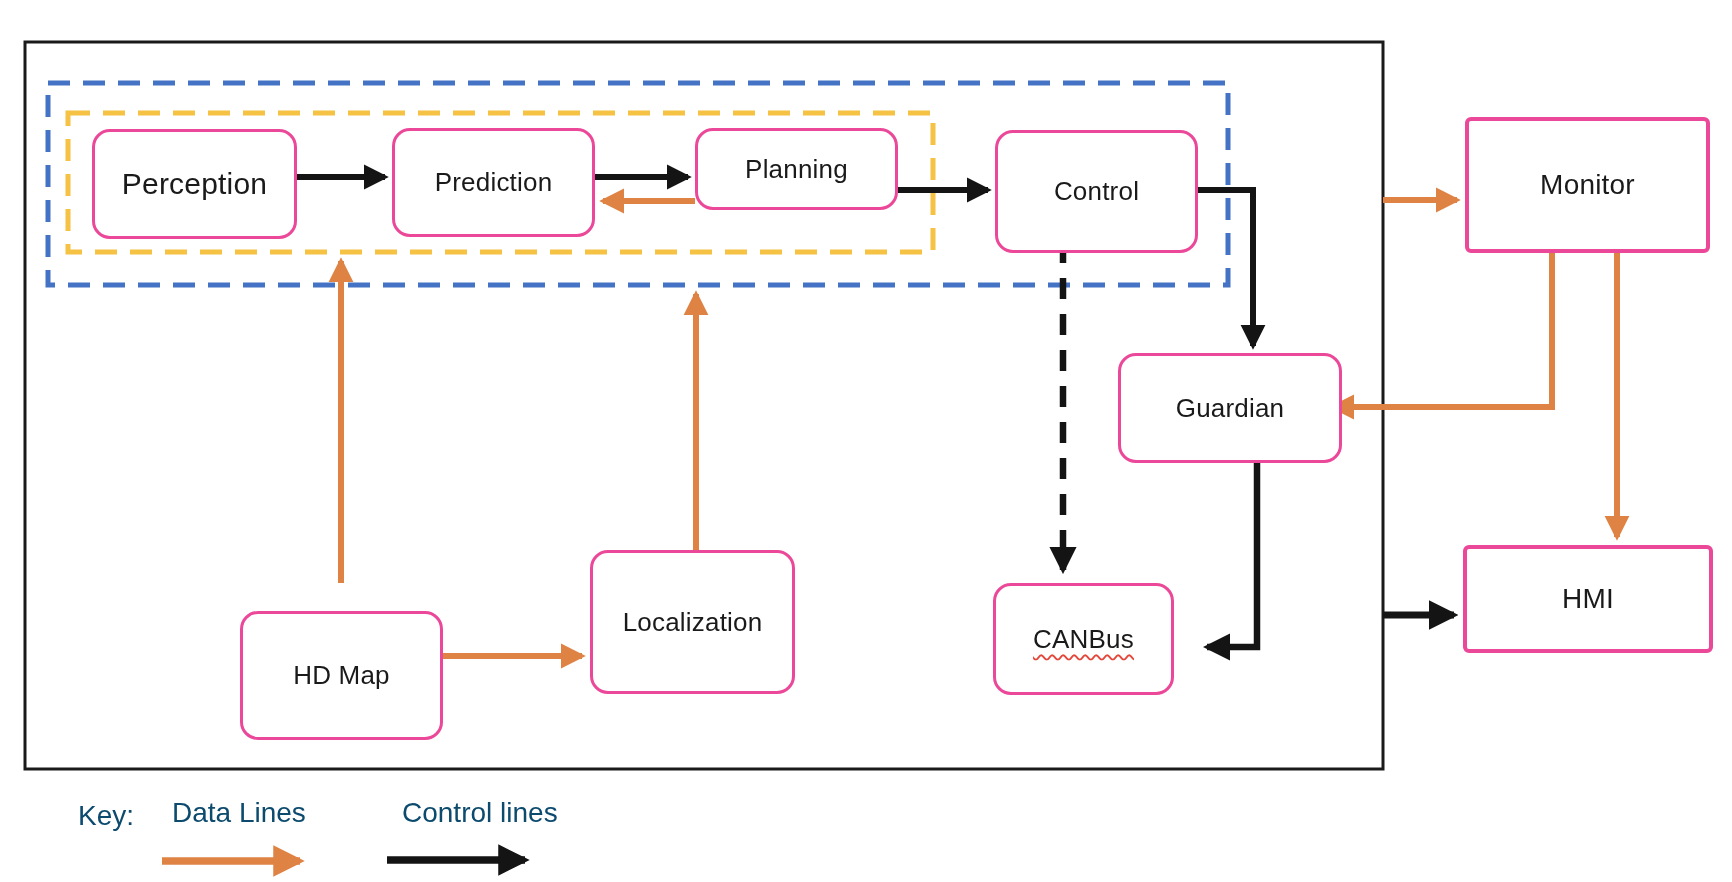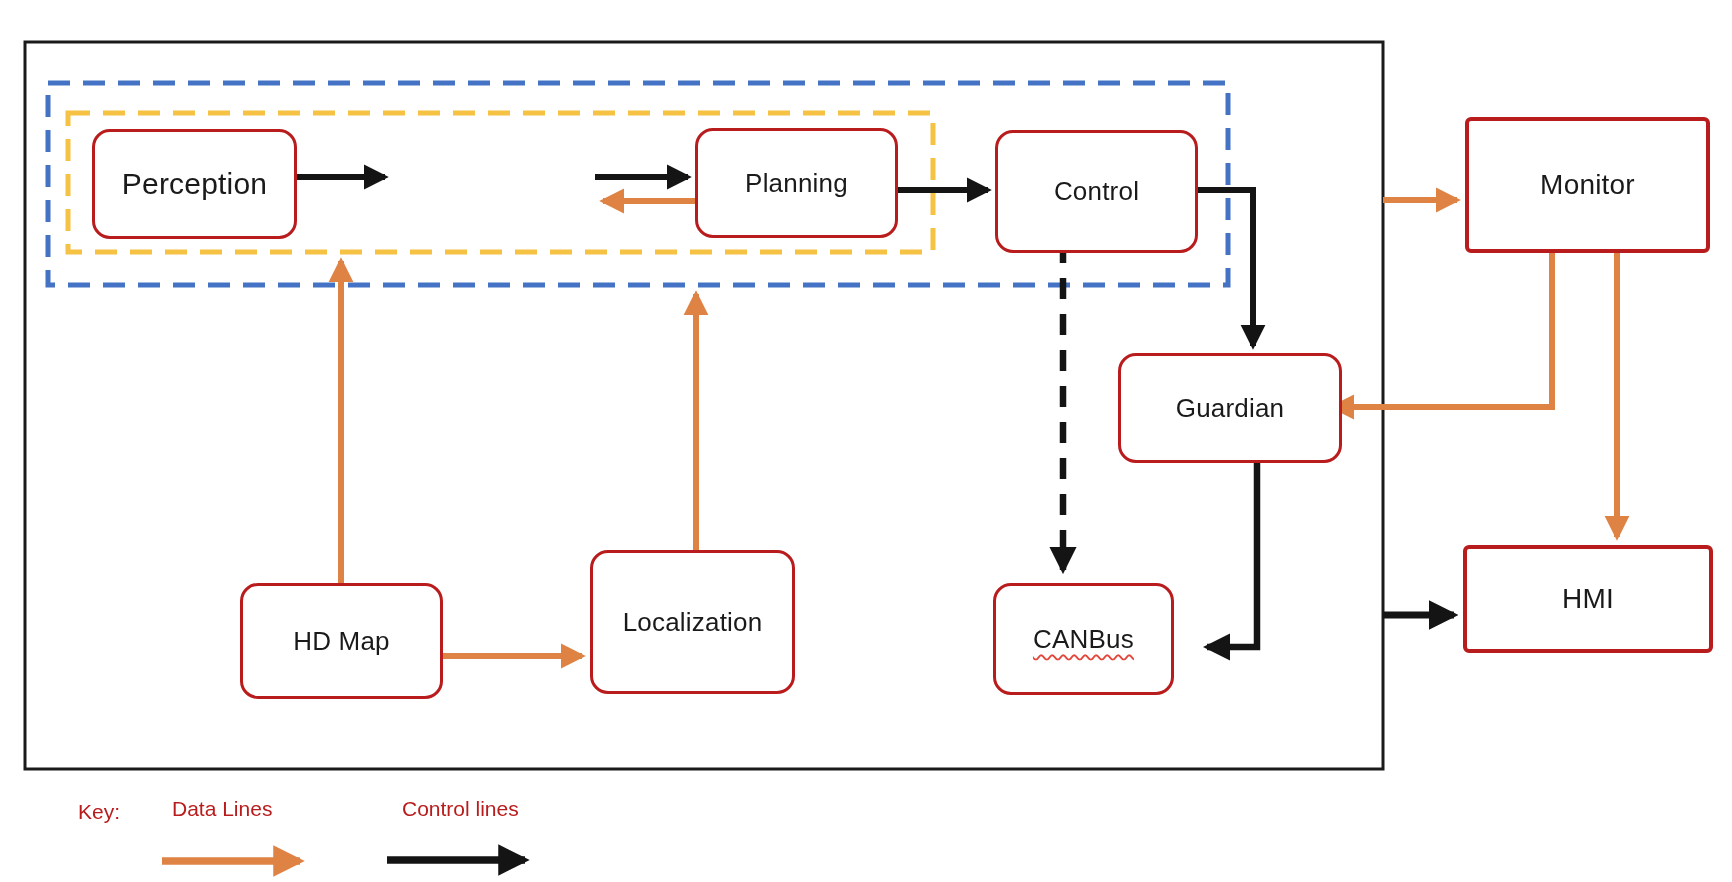--- a/index.html
+++ b/index.html
@@ -8,41 +8,41 @@
     width:1732px;height:882px;
     background:#ffffff;
     font-family:"Liberation Sans", sans-serif;
     overflow:hidden;
   }
   #wires{position:absolute;left:0;top:0;width:1732px;height:882px;}
   .node{
     position:absolute;
     box-sizing:border-box;
     background:#ffffff;
-    border:3px solid #b91c1c;
+    border:3px solid #ec4899;
     border-radius:18px;
     display:flex;align-items:center;justify-content:center;
     color:#1a1a1a;
     font-size:26px;
     letter-spacing:0.2px;
     z-index:2;
   }
   .node.big{font-size:30px;}
   .node.side{border-width:4px;border-radius:6px;font-size:28px;}
   .squiggle{
     text-decoration-line:underline;
     text-decoration-style:wavy;
     text-decoration-color:#e4473a;
     text-decoration-thickness:1.5px;
     text-underline-offset:6px;
   }
   .keytext{
     position:absolute;
-    color:#b91c1c;
-    font-size:21px;
+    color:#0c4a6e;
+    font-size:28px;
     z-index:2;
     white-space:nowrap;
   }
 </style>
 </head>
 <body>
 
 <div id="canvas">
 
   <svg id="wires" viewBox="0 0 1732 882" xmlns="http://www.w3.org/2000/svg">
@@ -78,38 +78,41 @@
     <line x1="1617" y1="253" x2="1617" y2="537" stroke="#DF8344" stroke-width="6" marker-end="url(#ao)"></line>
 
     <line x1="162" y1="861" x2="300" y2="861" stroke="#DF8344" stroke-width="7.5" marker-end="url(#ao)"></line>
     <line x1="387" y1="860" x2="525" y2="860" stroke="#141414" stroke-width="7.5" marker-end="url(#ab)"></line>
   </svg>
 
   <div class="node big" style="left:92px;top:129px;width:205px;height:110px;">
     <span>Perception</span>
   </div>
 
+  <div class="node" style="left:392px;top:128px;width:203px;height:109px;">
+    <span>Prediction</span>
+  </div>
 
-  <div class="node" style="left:695px;top:128px;width:203px;height:110px;">
+  <div class="node" style="left:695px;top:128px;width:203px;height:82px;">
     <span>Planning</span>
   </div>
 
   <div class="node" style="left:995px;top:130px;width:203px;height:123px;">
     <span>Control</span>
   </div>
 
   <div class="node" style="left:1118px;top:353px;width:224px;height:110px;">
     <span>Guardian</span>
   </div>
 
   <div class="node" style="left:993px;top:583px;width:181px;height:112px;">
     <span class="squiggle">CANBus</span>
   </div>
 
-  <div class="node" style="left:240px;top:583px;width:203px;height:116px;">
+  <div class="node" style="left:240px;top:611px;width:203px;height:129px;">
     <span>HD Map</span>
   </div>
 
   <div class="node" style="left:590px;top:550px;width:205px;height:144px;">
     <span>Localization</span>
   </div>
 
   <div class="node side" style="left:1465px;top:117px;width:245px;height:136px;">
     <span>Monitor</span>
   </div>

